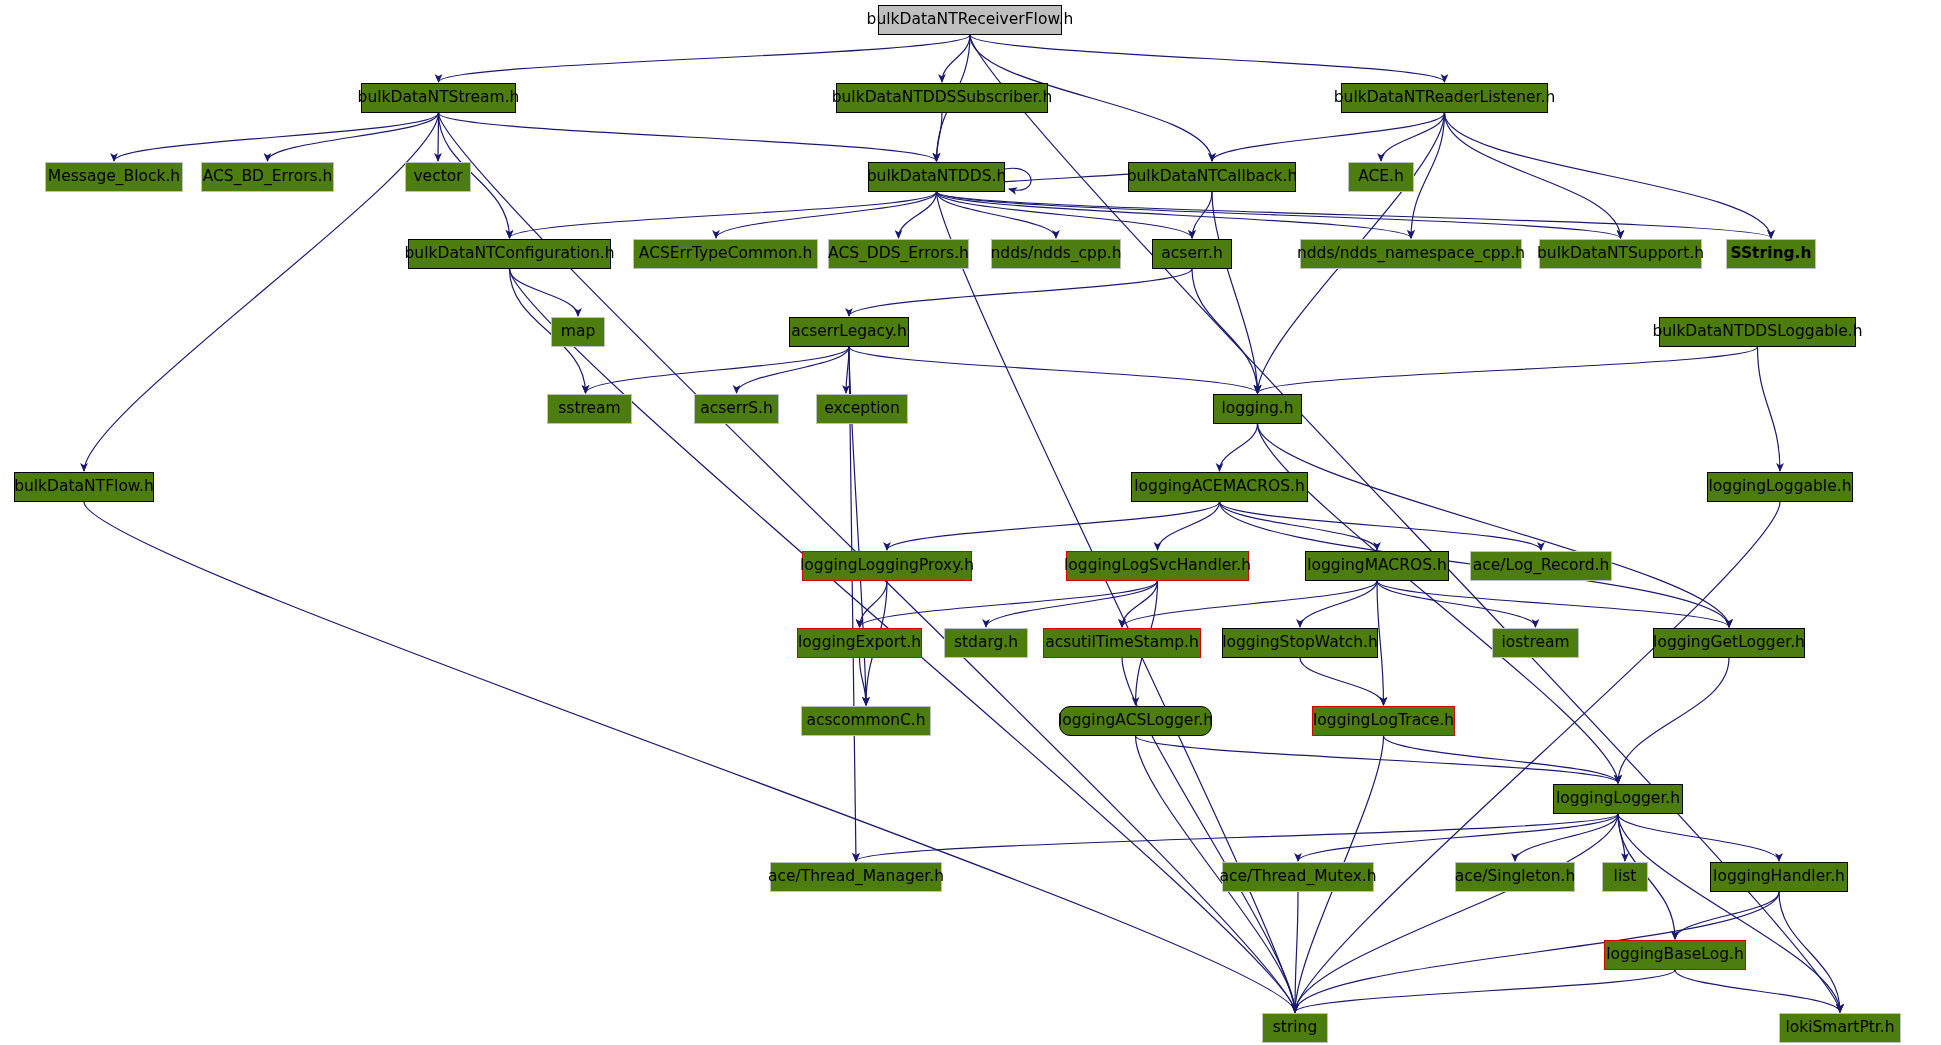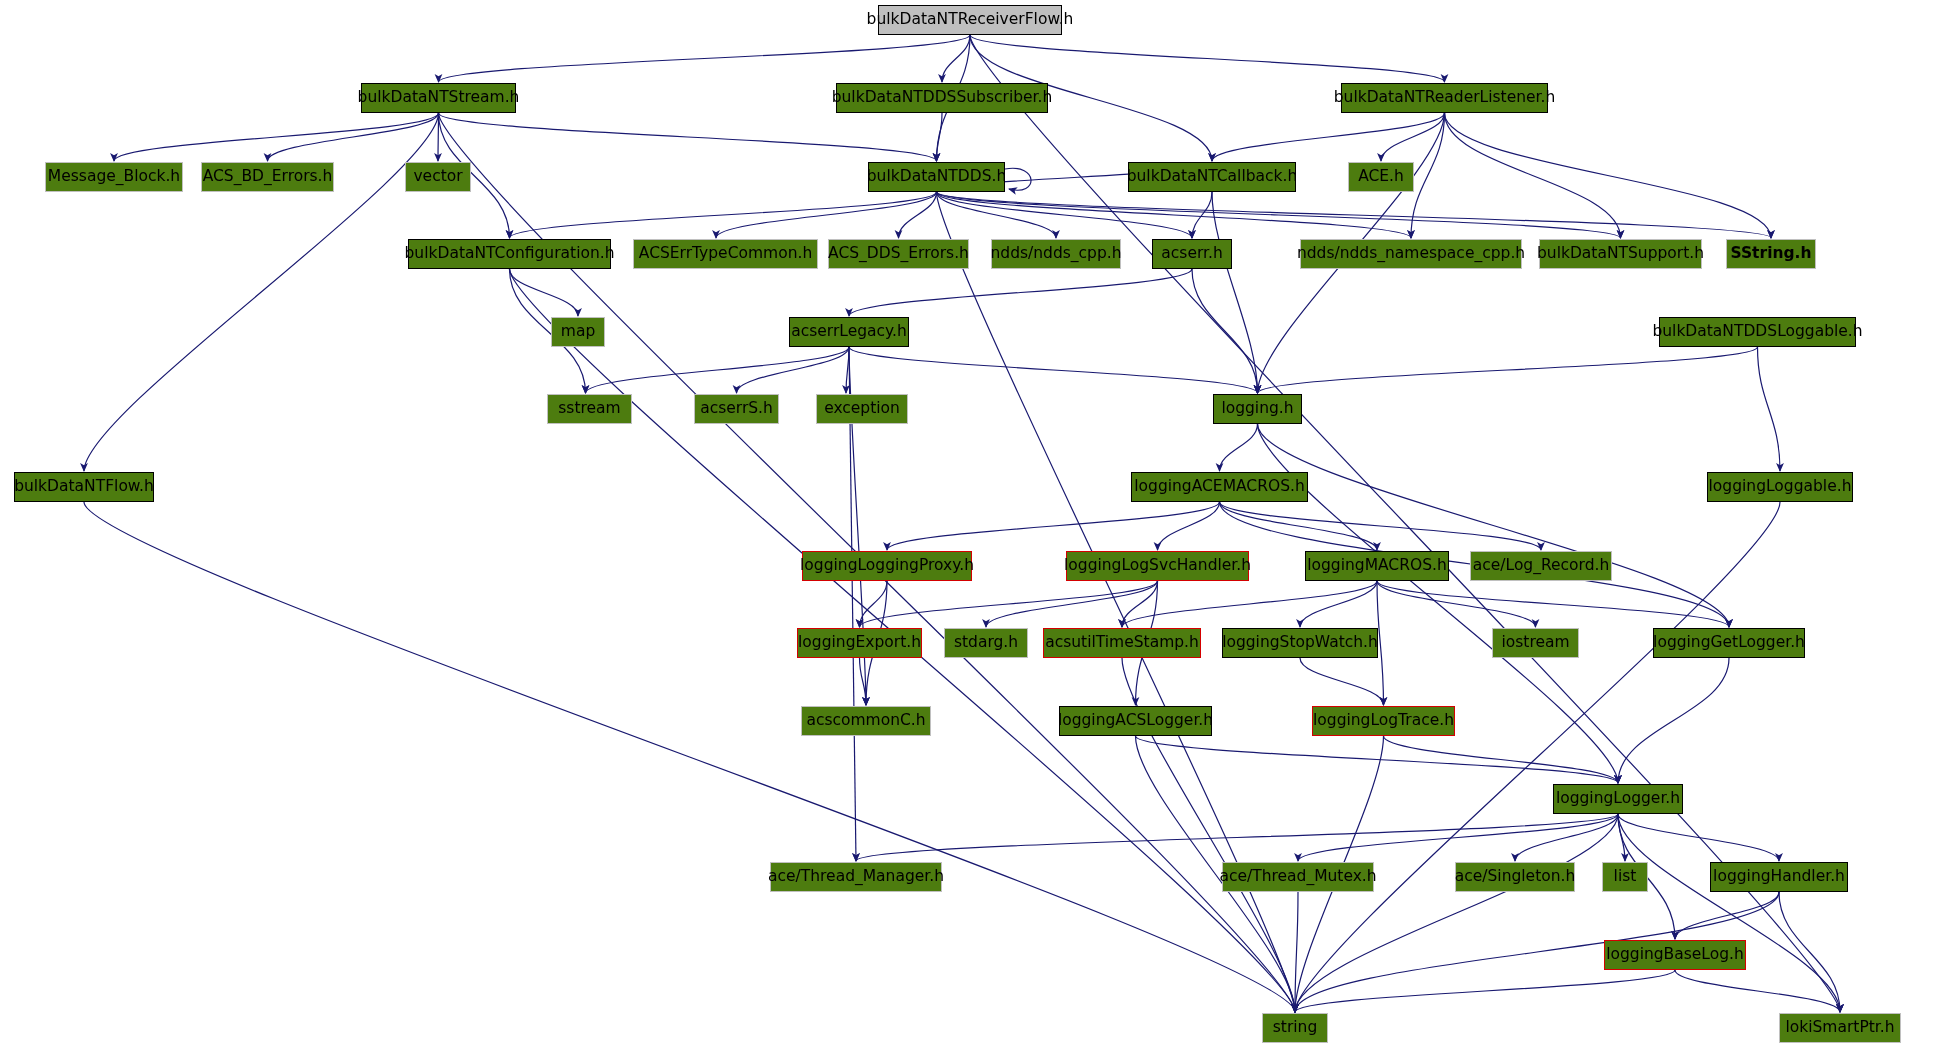--- a/index.html
+++ b/index.html
@@ -251,21 +251,21 @@
       </div>
       <div class="node " style="left: 1492px; top: 628px; width: 87px;">
         <span class="lbl">iostream</span>
       </div>
       <div class="node doc" style="left: 1653px; top: 628px; width: 152px;">
         <span class="lbl">loggingGetLogger.h</span>
       </div>
       <div class="node " style="left: 801px; top: 706px; width: 130px;">
         <span class="lbl">acscommonC.h</span>
       </div>
-      <div class="node doc" style="left: 1059px; top: 706px; width: 153px;">
+      <div class="node doc" style="left: 1059px; top: 706px; width: 153px; border-radius: 11px;">
         <span class="lbl">loggingACSLogger.h</span>
       </div>
       <div class="node red" style="left: 1312px; top: 706px; width: 143px;">
         <span class="lbl">loggingLogTrace.h</span>
       </div>
       <div class="node doc" style="left: 1553px; top: 784px; width: 130px;">
         <span class="lbl">loggingLogger.h</span>
       </div>
       <div class="node " style="left: 770px; top: 862px; width: 172px;">
         <span class="lbl">ace/Thread_Manager.h</span>

